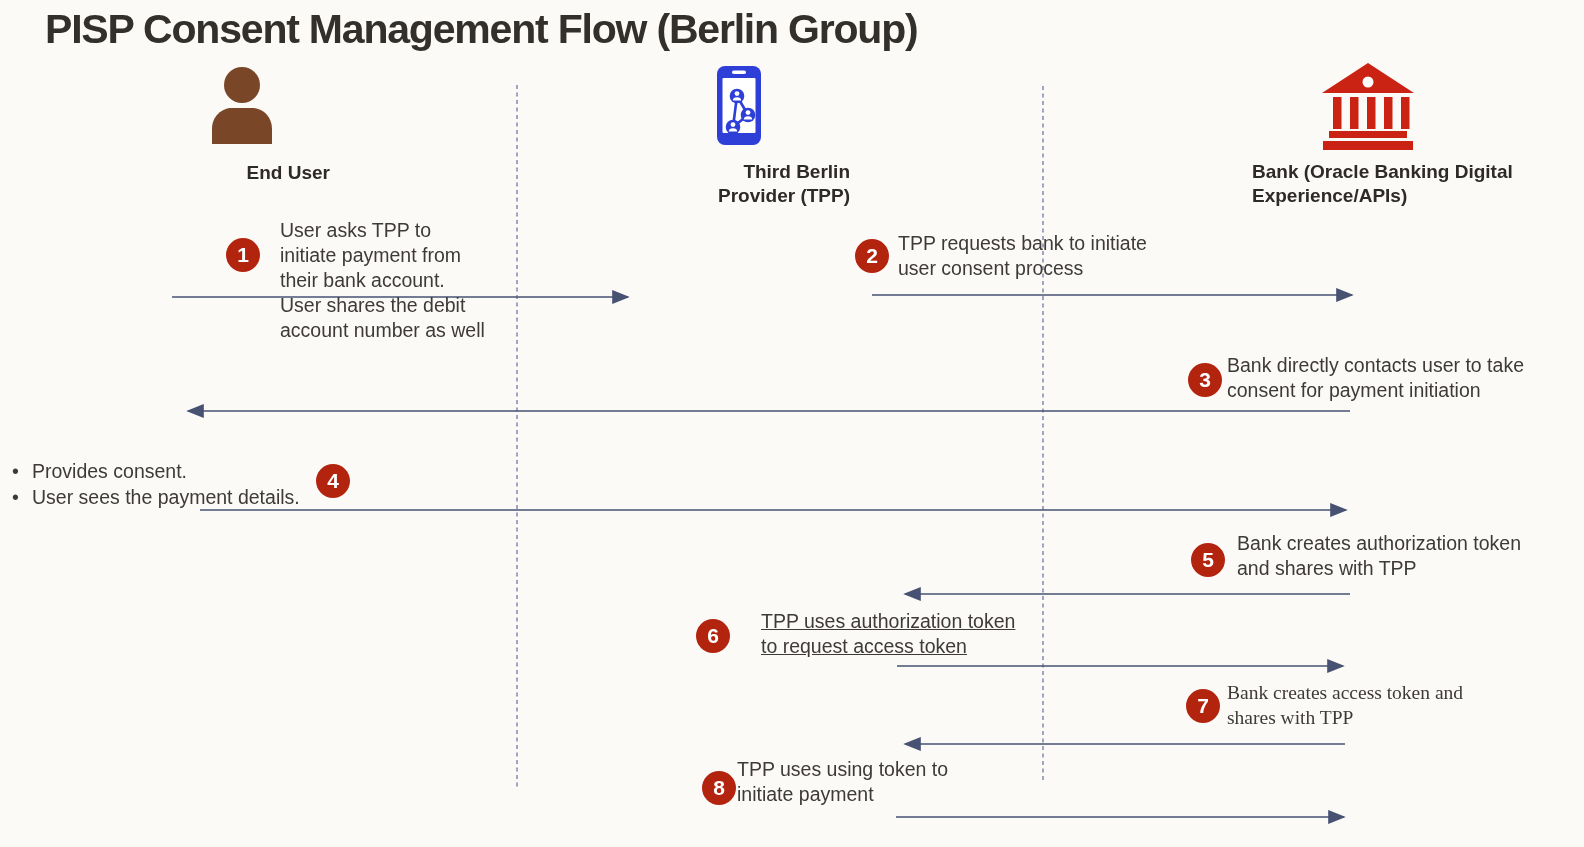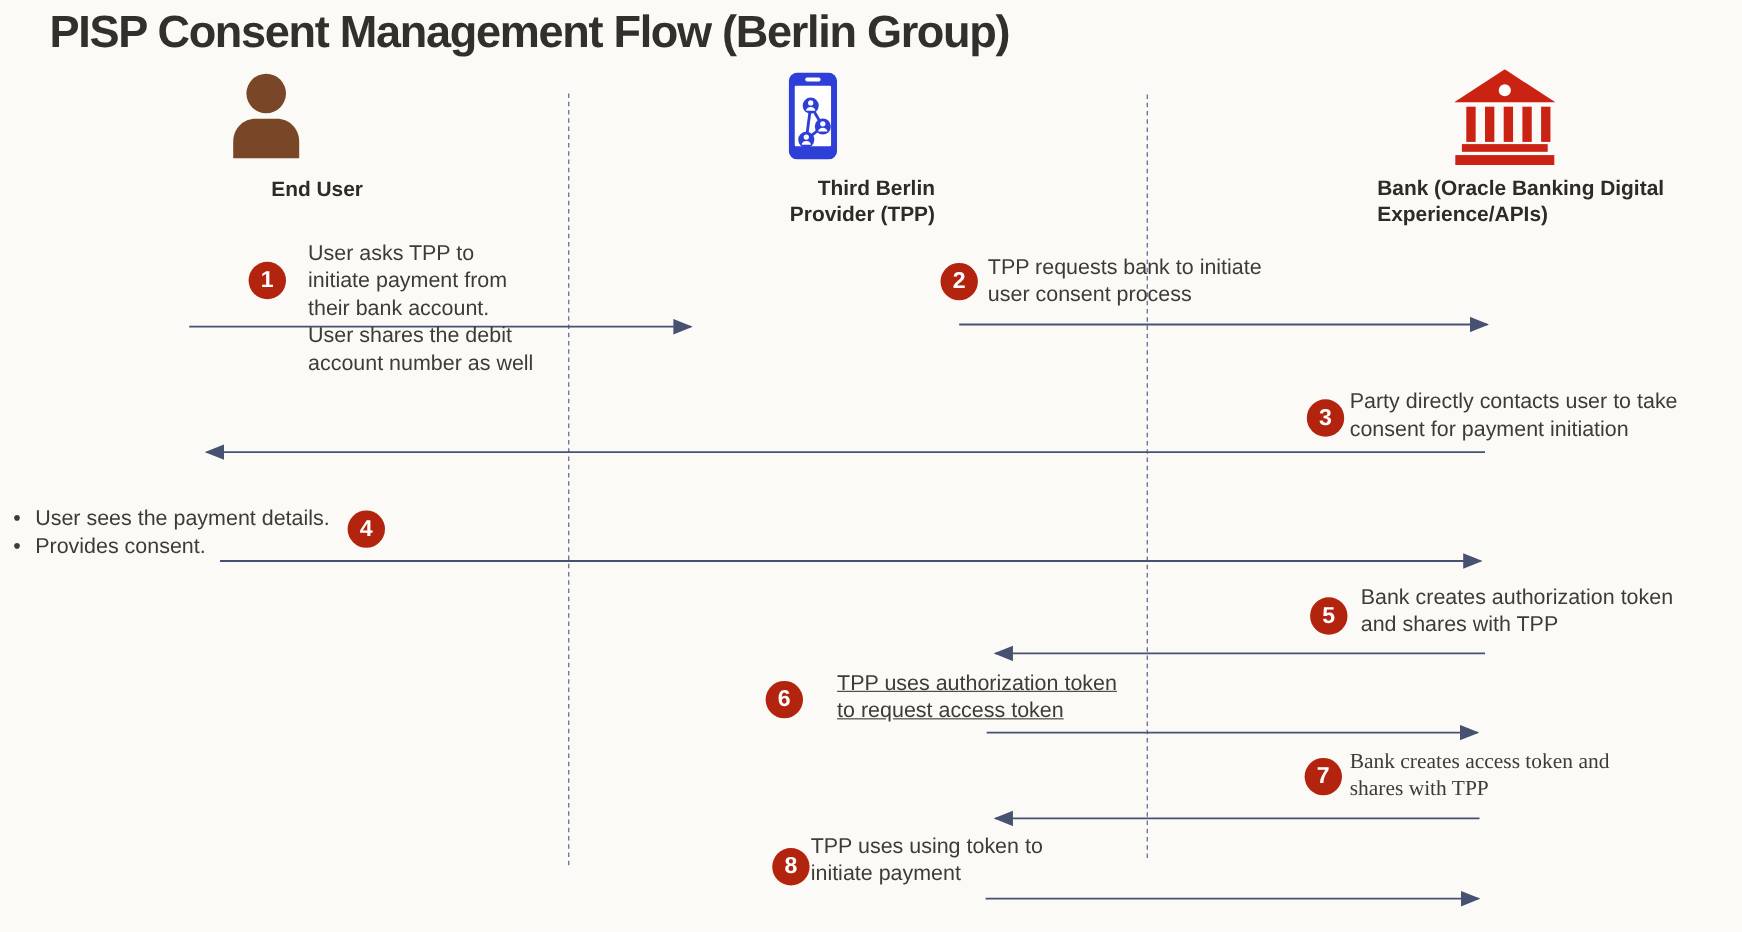--- a/index.html
+++ b/index.html
@@ -135,27 +135,27 @@
 initiate payment from
 their bank account.
 User shares the debit
 account number as well</div>
 
   <div class="badge" style="left:855px;top:239px;">2</div>
   <div class="step-text" style="left:898px;top:231px;width:300px;">TPP requests bank to initiate
 user consent process</div>
 
   <div class="badge" style="left:1188px;top:363px;">3</div>
-  <div class="step-text" style="left:1227px;top:353px;width:340px;">Party directly contacts user to take
+  <div class="step-text" style="left:1227px;top:353px;width:340px;">Bank directly contacts user to take
 consent for payment initiation</div>
 
   <div class="badge" style="left:316px;top:464px;">4</div>
   <ul class="bullets">
+    <li><span>Provides consent.</span></li>
     <li><span>User sees the payment details.</span></li>
-    <li><span>Provides consent.</span></li>
   </ul>
 
   <div class="badge" style="left:1191px;top:543px;">5</div>
   <div class="step-text" style="left:1237px;top:531px;width:330px;">Bank creates authorization token
 and shares with TPP</div>
 
   <div class="badge" style="left:696px;top:619px;">6</div>
   <div class="step-text" style="left:761px;top:609px;width:300px;text-decoration:underline;">TPP uses authorization token
 to request access token</div>
 

